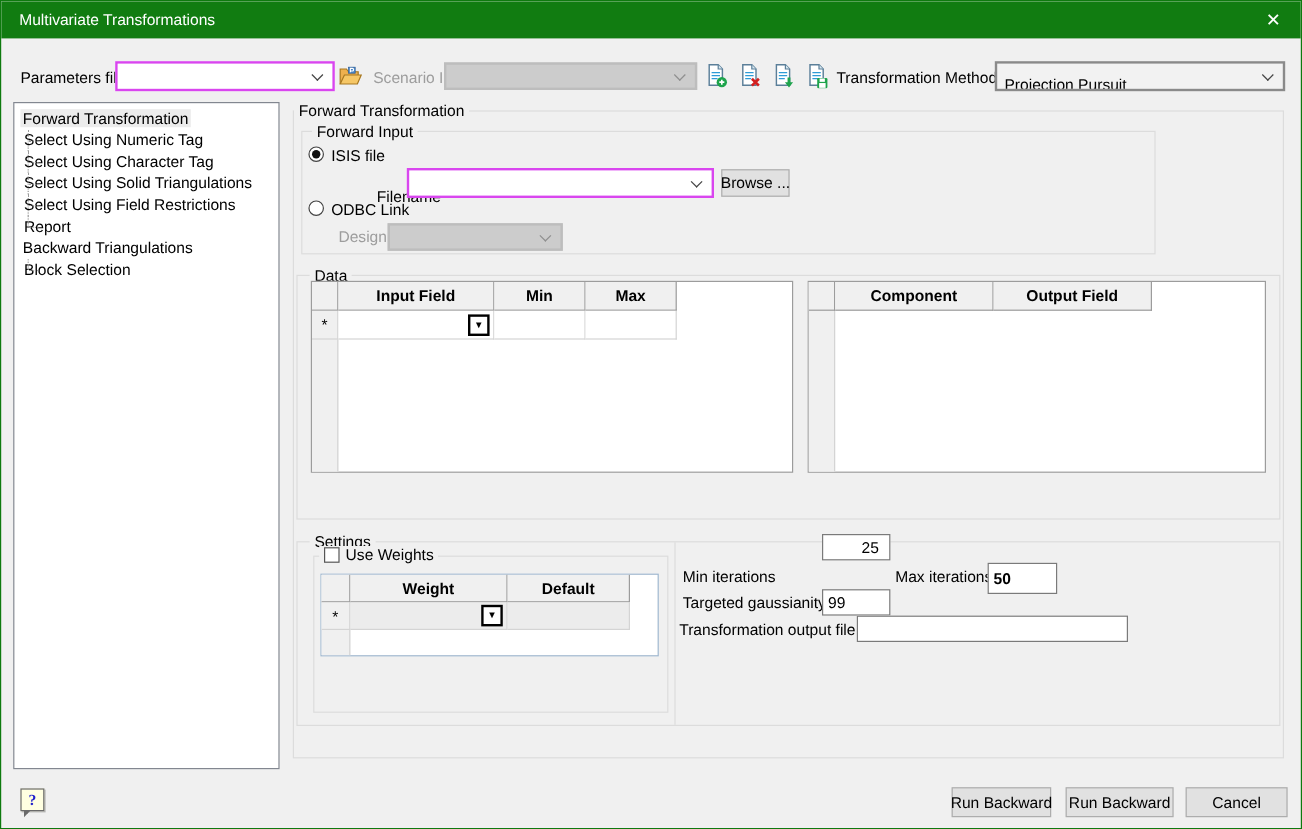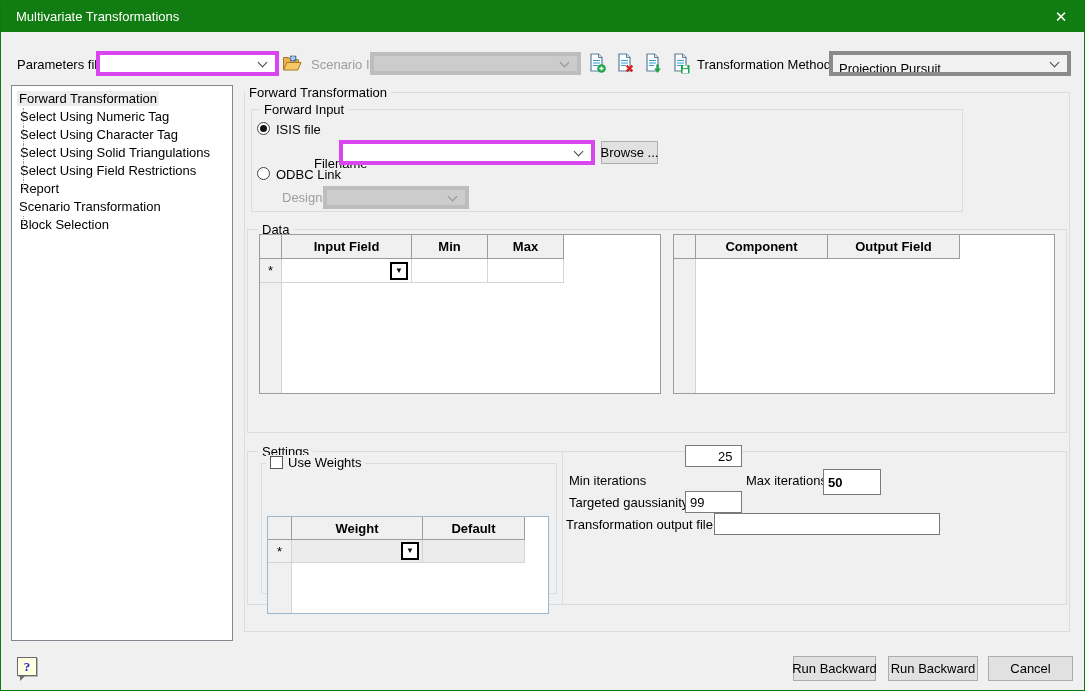--- a/index.html
+++ b/index.html
@@ -13,22 +13,22 @@
     position:absolute; left:0; top:0; right:0; height:31px;
     background:#117c11; color:#fff; display:flex; align-items:center; padding-left:15px;
   }
   .close-btn {
     position:absolute; right:0; top:0; width:46px; height:31px;
     display:flex; align-items:center; justify-content:center; color:#fff; font-size:15px; cursor:default;
   }
   .lbl { position:absolute; white-space:nowrap; line-height:15px; }
   .lbl.dis { color:#9d9d9d; }
   .combo {
-    position:absolute; background:#fff; border:4px solid #d946ef;
-    display:flex; align-items:center; padding:10px 22px 0 6px; white-space:nowrap; overflow:hidden;
+    position:absolute; background:#fff; border:2px solid #d946ef;
+    display:flex; align-items:flex-start; padding:10px 22px 0 6px; white-space:nowrap; overflow:hidden;
   }
   .combo .chev {
     position:absolute; right:9px; top:50%; width:7px; height:7px;
     border-right:1px solid #454545; border-bottom:1px solid #454545;
     transform:translateY(-72%) rotate(45deg);
   }
   .combo.dis { background:#cccccc; border-color:#bdbdbd; }
   .combo.dis .chev { border-color:#8f8f8f; }
   .combo.btnlike { background:#f2f2f2; border-color:#8a8a8a; }
   .btn {
@@ -165,21 +165,21 @@
     <span class="chev"></span>
   </div>
 
   <div class="tree">
     <div class="titem"><span class="tlabel sel">Forward Transformation</span></div>
     <div class="titem child"><span class="tlabel">Select Using Numeric Tag</span></div>
     <div class="titem child"><span class="tlabel">Select Using Character Tag</span></div>
     <div class="titem child"><span class="tlabel">Select Using Solid Triangulations</span></div>
     <div class="titem child"><span class="tlabel">Select Using Field Restrictions</span></div>
     <div class="titem child last"><span class="tlabel">Report</span></div>
-    <div class="titem"><span class="tlabel">Scenario Transformation</span></div>
+    <div class="titem"><span class="tlabel">Backward Triangulations</span></div>
     <div class="titem child last"><span class="tlabel">Block Selection</span></div>
   </div>
 
   <div class="gbox" style="left:243px; top:91px; width:826px; height:540px;">
     <span class="gcap" style="left:0;">Forward Transformation</span>
   </div>
 
   <div class="gbox" style="left:250px; top:108px; width:712px; height:103px;">
     <span class="gcap" style="left:8px;">Forward Input</span>
   </div>
@@ -244,21 +244,21 @@
     <span class="gcap" style="left:10px;">Settings</span>
     <div class="vdiv" style="left:314px; top:0; bottom:0;"></div>
   </div>
 
   <div class="gbox" style="left:260px; top:462px; width:296px; height:131px;">
     <span class="gcap" style="left:4px; top:-9px;">
       <span class="checkbox"></span><span>Use Weights</span>
     </span>
   </div>
 
-  <div class="tbl blue" style="left:266px; top:477px; width:282px; height:98px;margin-top:38px;">
+  <div class="tbl blue" style="left:266px; top:477px; width:282px; height:69px;">
     <div class="rowstrip" style="width:24px;"></div>
     <div class="th" style="left:0; width:24px; height:23px;"></div>
     <div class="th" style="left:24px; width:131px; height:23px;">
         <span>Weight</span>
       </div>
     <div class="th" style="left:155px; width:102px; height:23px;">
         <span>Default</span>
       </div>
     <div class="td hdr" style="left:0; top:23px; width:24px; height:23px;">
         <span>*</span>

